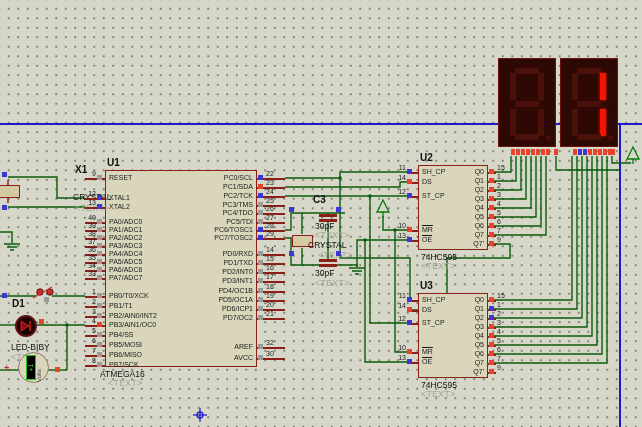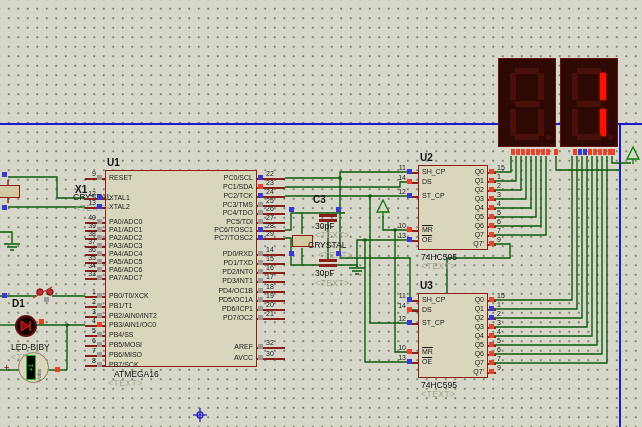--- a/index.html
+++ b/index.html
@@ -138,21 +138,21 @@
     </g>
 
     <g stroke="#2424c8" stroke-width="1.3" fill="none">
       <line x1="193" y1="415" x2="207" y2="415"></line>
         <line x1="200" y1="408" x2="200" y2="422"></line>
       <circle cx="200" cy="415" r="3"></circle>
     </g>
   </svg>
 
   <div class="xtal" style="left:-6px;top:185px;width:26px;height:13px;"></div>
-  <div class="reflbl" style="left:75px;top:184px;">X1</div>
+  <div class="reflbl" style="left:75px;top:164px;">X1</div>
   <div class="vallbl" style="left:73px;top:192px;">CRYSTAL</div>
   <div class="phlbl" style="left:75px;top:203px;">&lt;TEXT&gt;</div>
   <div class="sq" style="left:2px;top:172px;background:#3a3ad0;"></div>
   <div class="sq" style="left:2px;top:205px;background:#3a3ad0;"></div>
 
   <div class="reflbl" style="left:313px;top:194px;">C3</div>
   <div class="capbar" style="left:319px;top:214px;"></div>
   <div class="capbar" style="left:319px;top:219px;"></div>
   <div class="vallbl" style="left:315px;top:221px;">30pF</div>
   <div class="phlbl" style="left:315px;top:230px;">&lt;TEXT&gt;</div>
@@ -185,21 +185,21 @@
   <div class="meter-lcd">
       <span>+1</span>
     </div>
   <div class="meter-unit" style="top:382px;">Volts</div>
   <div class="plus">+</div>
   <div class="sq" style="left:55px;top:367px;background:#e8442c;"></div>
 
   <div id="built"></div>
 <div class="chip" style="left: 105px; top: 170px; width: 152px; height: 197px;"></div>
     <div class="reflbl" style="left: 107px; top: 157px;">U1</div>
-    <div class="vallbl" style="left: 114px; top: 369px;">ATMEGA16</div>
+    <div class="vallbl" style="left: 100px; top: 369px;">ATMEGA16</div>
     <div class="phlbl" style="left: 108px; top: 378px;">&lt;TEXT&gt;</div>
     <div class="stub" style="left: 85px; top: 178px; width: 20px;"></div>
     <div class="pnum" style="left: 85px; top: 170px; width: 11px; text-align: right;">9</div>
     <div class="sq" style="left: 97px; top: 175px; background: rgb(156, 156, 148);"></div>
     <div class="plabel" style="left: 109px; top: 174px;">RESET</div>
     <div class="stub" style="left: 85px; top: 198px; width: 20px;"></div>
     <div class="pnum" style="left: 85px; top: 190px; width: 11px; text-align: right;">12</div>
     <div class="sq" style="left: 97px; top: 195px; background: rgb(58, 58, 208);"></div>
     <div class="plabel" style="left: 109px; top: 194px;">XTAL1</div>
     <div class="stub" style="left: 85px; top: 207px; width: 20px;"></div>

